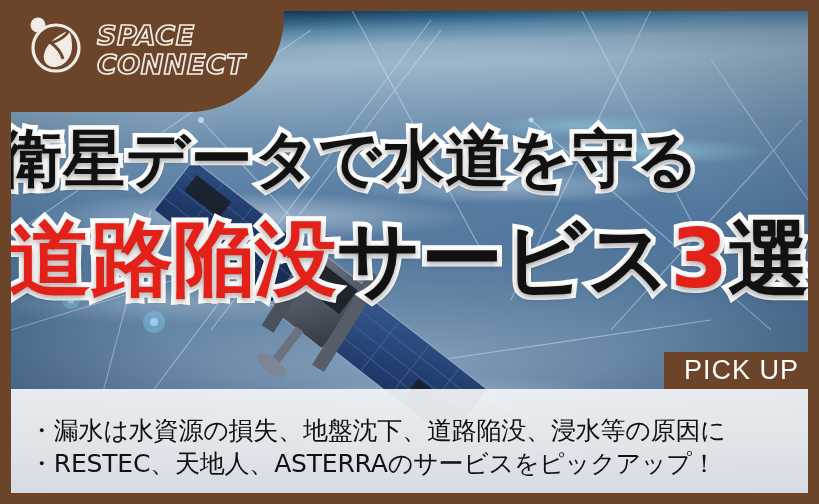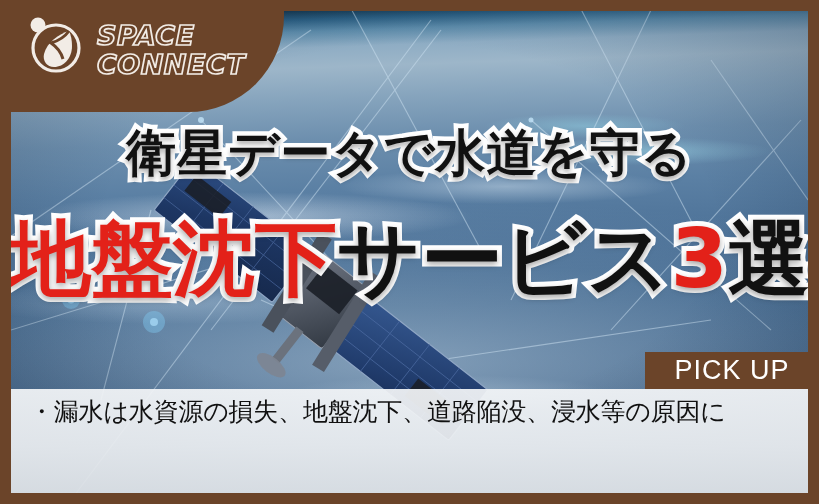--- a/index.html
+++ b/index.html
@@ -78,22 +78,21 @@
   .frame{
     position:absolute; inset:0;
     border:11px solid #6b4429;
     pointer-events:none;
   }
 
   
   .title-wrap{ position:absolute; left:0; top:0; width:819px; }
   .title-line1{
     position:absolute; left:0; top:128px; width:819px;
-    text-align:center;
-    font-size:50px; font-weight:bold; line-height:1;
+    font-size:62px; font-weight:bold; line-height:1;
     letter-spacing:1px;
     color:#111;
     -webkit-text-stroke:9px #ffffff;
     paint-order:stroke fill;
     font-family:"DejaVu Sans","Liberation Sans",sans-serif;
     text-shadow:0 3px 5px rgba(0,0,0,.35);
   }
   .title-line2{
     position:absolute; left:0; top:218px; width:819px;
     text-align:center;
@@ -104,36 +103,36 @@
     font-family:"DejaVu Sans","Liberation Sans",sans-serif;
     white-space:nowrap;
     text-shadow:0 3px 6px rgba(0,0,0,.35);
   }
   .t-red{ color:#e32119; }
   .t-blk{ color:#111111;margin-top:10px; }
 
   
   .pickup{
     position:absolute; right:0px; top:352px;
-    width:174px; height:37px;
+    width:155px; height:37px;
     background:#6b4429;
     color:#fff;
     font-size:27px;
     line-height:37px;
     text-align:center;
     letter-spacing:1px;
     z-index:6;
   }
 
   
   .bottom-panel{
     position:absolute; left:11px; right:11px; top:389px; bottom:11px;
     background:linear-gradient(180deg, rgba(243,245,247,.93) 0%, rgba(236,239,242,.93) 55%, rgba(226,230,234,.93) 100%);
     z-index:5;
-    padding:6px 0 0 18px;
+    padding:25px 0 0 18px;
   }
   .bullet{
     font-size:25px;
     color:#111;
     line-height:1.32;
     font-family:"DejaVu Sans","Liberation Sans",sans-serif;
     letter-spacing:-0.2px;
     white-space:nowrap;
   }
 </style>
@@ -247,25 +246,26 @@
 
     <svg class="brand" viewBox="0 0 175 62">
       <text x="2" y="26" font-family="'DejaVu Sans','Liberation Sans',sans-serif" font-size="27" font-weight="bold" font-style="italic" fill="none" stroke="#f2ece6" stroke-width="1.7" letter-spacing="0.5">SPACE</text>
       <text x="2" y="55" font-family="'DejaVu Sans','Liberation Sans',sans-serif" font-size="27" font-weight="bold" font-style="italic" fill="none" stroke="#f2ece6" stroke-width="1.7" letter-spacing="0.5">CONNECT</text>
     </svg>
   </div>
 
   <div class="title-wrap">
     <div class="title-line1">衛星データで水道を守る</div>
     <div class="title-line2">
-      <span class="t-red">地盤沈下</span><span class="t-blk">サービス</span><span class="t-red">3</span><span class="t-blk">選</span>
+      <span class="t-red">道路陥没</span><span class="t-blk">サービス</span><span class="t-red">3</span><span class="t-blk">選</span>
     </div>
   </div>
 
   <div class="pickup">PICK UP</div>
 
   <div class="bottom-panel">
     <div class="bullet">・漏水は水資源の損失、地盤沈下、道路陥没、浸水等の原因に</div>
+    <div class="bullet">・RESTEC、天地人、ASTERRAのサービスをピックアップ！</div>
   </div>
 
   <div class="frame"></div>
 
 </div>
 
 </body></html>

